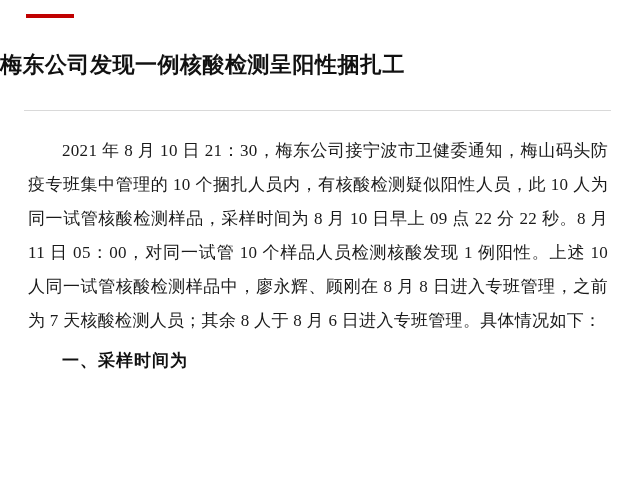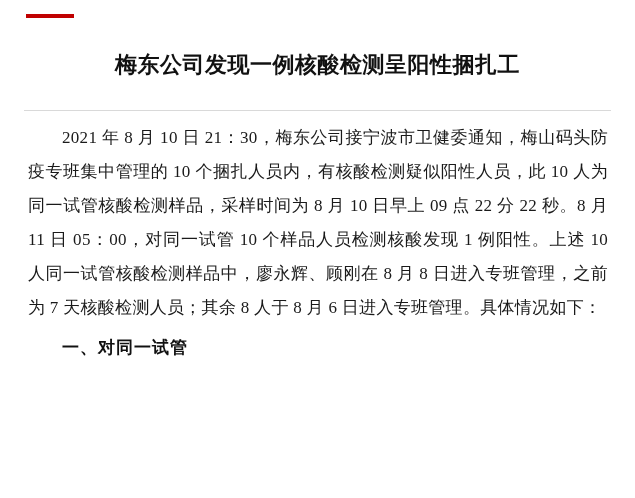--- a/index.html
+++ b/index.html
@@ -27,38 +27,38 @@
     left: 26px;
     width: 48px;
     height: 4px;
     background: #c00000;
   }
   .doc-title {
     position: absolute;
     top: 50px;
     left: 0;
     width: 635px;
-    text-align: center;
+    text-align: left;
     font-size: 22px;
     font-weight: bold;
     letter-spacing: 0.5px;
     color: #111111;
     font-family: "Liberation Serif", "DejaVu Serif", serif;
   }
   .divider {
     position: absolute;
     top: 110px;
     left: 24px;
     width: 587px;
     height: 1px;
     background: #d9d9d9;
   }
   .body-wrap {
     position: absolute;
-    top: 121px;
+    top: 134px;
     left: 28px;
     width: 580px;
   }
   p.para {
     margin: 0 0 4px 0;
     font-size: 17px;
     line-height: 34px;
     text-align: justify;
     text-justify: inter-ideograph;
     text-indent: 2em;
@@ -82,17 +82,17 @@
 
   <div class="top-rule" style="background: rgb(192, 0, 0);"></div>
 
   <div class="doc-title">梅东公司发现一例核酸检测呈阳性捆扎工</div>
 
   <div class="divider"></div>
 
   <div class="body-wrap">
     <p class="para">2021 年 8 月 10 日 21：30，梅东公司接宁波市卫健委通知，梅山码头防疫专班集中管理的 10 个捆扎人员内，有核酸检测疑似阳性人员，此 10 人为同一试管核酸检测样品，采样时间为 8 月 10 日早上 09 点 22 分 22 秒。8 月 11 日 05：00，对同一试管 10 个样品人员检测核酸发现 1 例阳性。上述 10 人同一试管核酸检测样品中，廖永辉、顾刚在 8 月 8 日进入专班管理，之前为 7 天核酸检测人员；其余 8 人于 8 月 6 日进入专班管理。具体情况如下：</p>
 
-    <h2 class="section">一、对同一试管</h2>
+    <h2 class="section">一、采样时间为</h2>
 
   </div>
 
 </div>
 
 </body></html>

